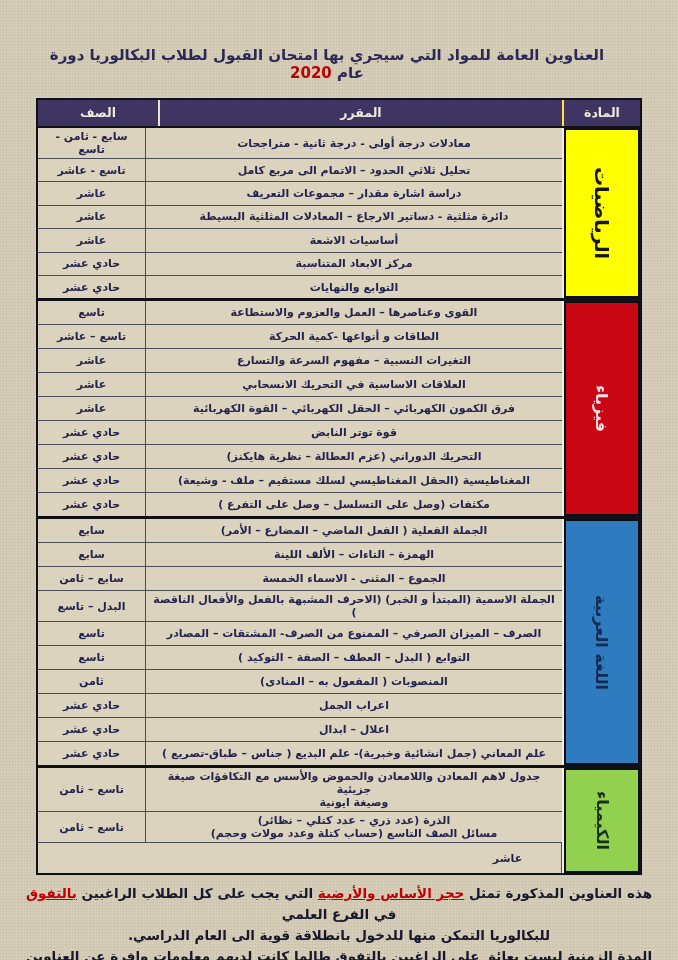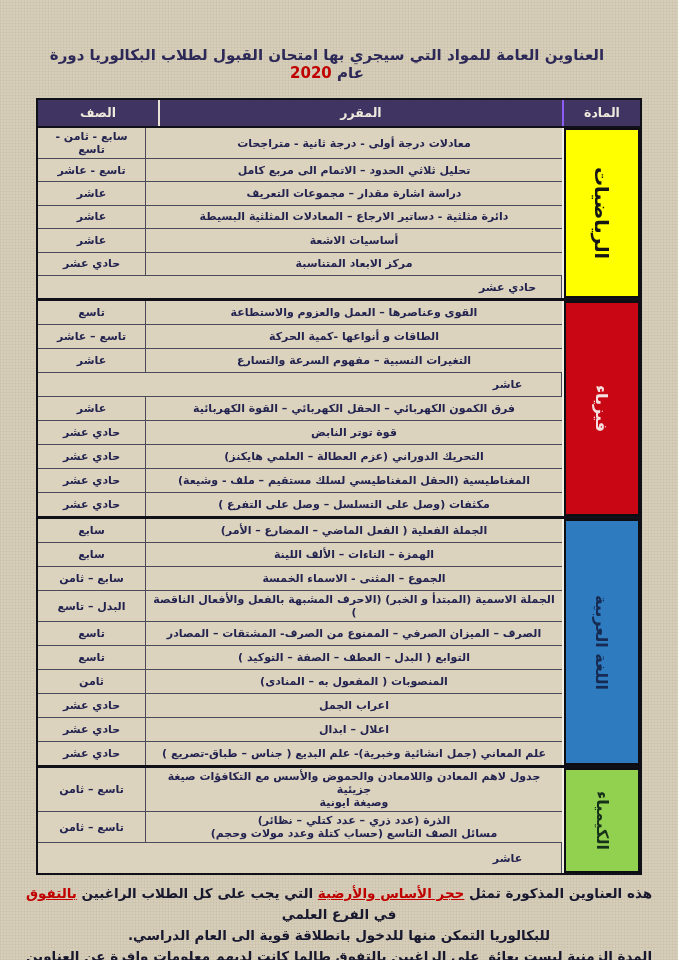--- a/index.html
+++ b/index.html
@@ -29,21 +29,21 @@
   .thead{
     display:flex;
     background:#3f3462;
     color:#efe9dd;
     font-weight:bold;font-size:12.5px;
     height:26px;line-height:26px;
     text-align:center;
     border-bottom:2px solid #101018;
   }
   .th-subject{width:76px;}
-  .th-curriculum{flex:1;border-right:2px solid #8b5cf6;border-left:2px solid #e8e2d4;}
+  .th-curriculum{flex:1;border-right:2px solid #fde047;border-left:2px solid #e8e2d4;}
   .th-grade{width:120px;}
   .section{display:flex;}
   .section + .section{border-top:3px solid #101018;}
   .sec-subject{
     width:76px;
     border:2px solid #0d0d12;
     display:flex;align-items:center;justify-content:center;
     box-sizing:border-box;
   }
   .subject-label{
@@ -120,20 +120,21 @@
             </div>
             <div class="sec-row">
               <div class="cell cell-curriculum">أساسيات الاشعة</div>
               <div class="cell cell-grade">عاشر</div>
             </div>
             <div class="sec-row">
               <div class="cell cell-curriculum">مركز الابعاد المتناسبة</div>
               <div class="cell cell-grade">حادي عشر</div>
             </div>
             <div class="sec-row">
+              <div class="cell cell-curriculum">التوابع والنهايات</div>
               <div class="cell cell-grade">حادي عشر</div>
             </div>
           </div>
         </div>
         <div class="section sec-physics">
           <div class="sec-subject" style="background: rgb(201, 6, 19);">
             <span class="subject-label" style="color: rgb(244, 223, 223);">فيزياء</span>
           </div>
           <div class="sec-rows">
             <div class="sec-row">
@@ -142,32 +143,33 @@
             </div>
             <div class="sec-row">
               <div class="cell cell-curriculum">الطاقات و أنواعها -كمية الحركة</div>
               <div class="cell cell-grade">تاسع – عاشر</div>
             </div>
             <div class="sec-row">
               <div class="cell cell-curriculum">التغيرات النسبية – مفهوم السرعة والتسارع</div>
               <div class="cell cell-grade">عاشر</div>
             </div>
             <div class="sec-row">
+              <div class="cell cell-curriculum">العلاقات الاساسية في التحريك الانسحابي</div>
               <div class="cell cell-grade">عاشر</div>
             </div>
             <div class="sec-row">
               <div class="cell cell-curriculum">فرق الكمون الكهربائي – الحقل الكهربائي – القوة الكهربائية</div>
               <div class="cell cell-grade">عاشر</div>
             </div>
             <div class="sec-row">
               <div class="cell cell-curriculum">قوة توتر النابض</div>
               <div class="cell cell-grade">حادي عشر</div>
             </div>
             <div class="sec-row">
-              <div class="cell cell-curriculum">التحريك الدوراني (عزم العطالة – العلمي هايكنز)</div>
+              <div class="cell cell-curriculum">التحريك الدوراني (عزم العطالة – نظرية هايكنز)</div>
               <div class="cell cell-grade">حادي عشر</div>
             </div>
             <div class="sec-row">
               <div class="cell cell-curriculum">المغناطيسية (الحقل المغناطيسي لسلك مستقيم – ملف - وشيعة)</div>
               <div class="cell cell-grade">حادي عشر</div>
             </div>
             <div class="sec-row">
               <div class="cell cell-curriculum">مكثفات (وصل على التسلسل – وصل على التفرع )</div>
               <div class="cell cell-grade">حادي عشر</div>
             </div>

